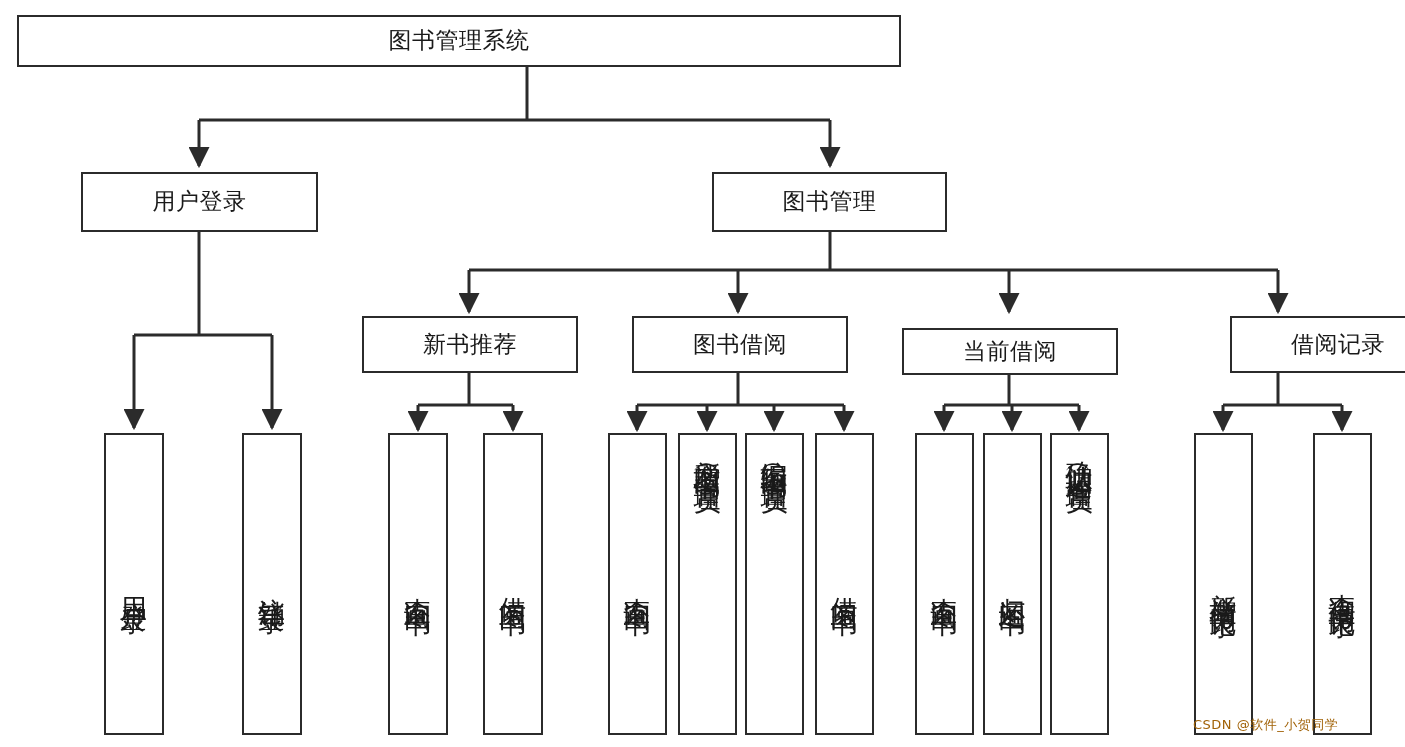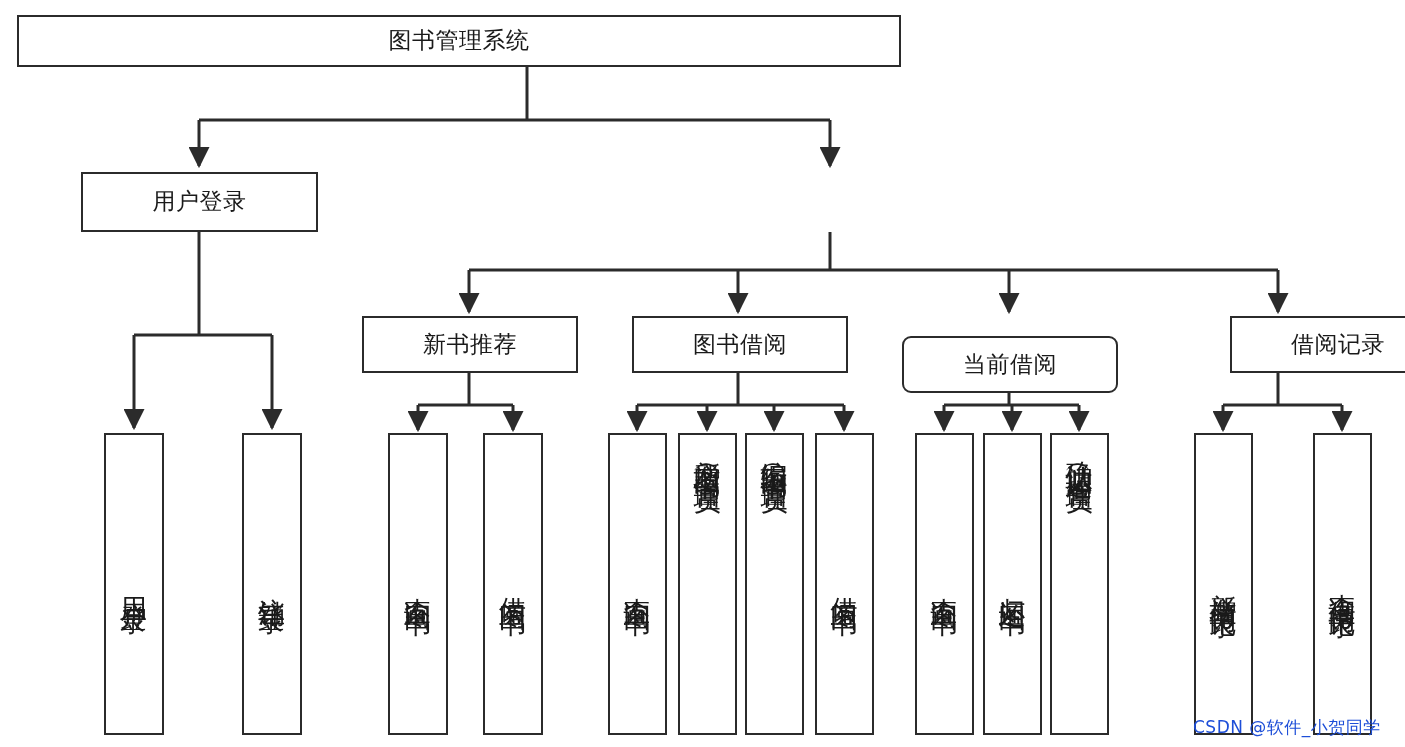--- a/index.html
+++ b/index.html
@@ -62,22 +62,22 @@
     line-height: 1.0;
     letter-spacing: 4px;
     white-space: nowrap;
   }
   .node.v.centered {
     align-items: center;
     padding-top: 0;
   }
   .watermark {
     position: absolute;
-    font-size: 17px;
-    color: #1d4ed8;
+    font-size: 13px;
+    color: #a16207;
     white-space: nowrap;
     letter-spacing: 0.5px;
   }
 </style>
 </head>
 <body>
 
 <div id="canvas">
 
   <svg id="edges" viewBox="0 0 1405 747" width="1405" height="747">
@@ -133,28 +133,31 @@
     </g>
   </svg>
 
   <div class="node h root" style="left:17px; top:15px; width:884px; height:52px;">
     <span class="label">图书管理系统</span>
   </div>
 
   <div class="node h" style="left:81px; top:172px; width:237px; height:60px;">
     <span class="label">用户登录</span>
   </div>
+  <div class="node h" style="left:712px; top:172px; width:235px; height:60px;">
+    <span class="label">图书管理</span>
+  </div>
 
   <div class="node h" style="left:632px; top:316px; width:216px; height:57px;">
     <span class="label">图书借阅</span>
   </div>
   <div class="node h" style="left:362px; top:316px; width:216px; height:57px;">
     <span class="label">新书推荐</span>
   </div>
-  <div class="node h" style="left:902px; top:336px; width:216px; height:57px;border-radius:9px;">
+  <div class="node h" style="left:902px; top:328px; width:216px; height:47px;">
     <span class="label">当前借阅</span>
   </div>
   <div class="node h" style="left:1230px; top:316px; width:216px; height:57px;">
     <span class="label">借阅记录</span>
   </div>
 
   <div class="node v centered" style="left:104px; top:433px; width:60px; height:302px;">
     <span class="label">用户登录</span>
   </div>
   <div class="node v centered" style="left:242px; top:433px; width:60px; height:302px;">

